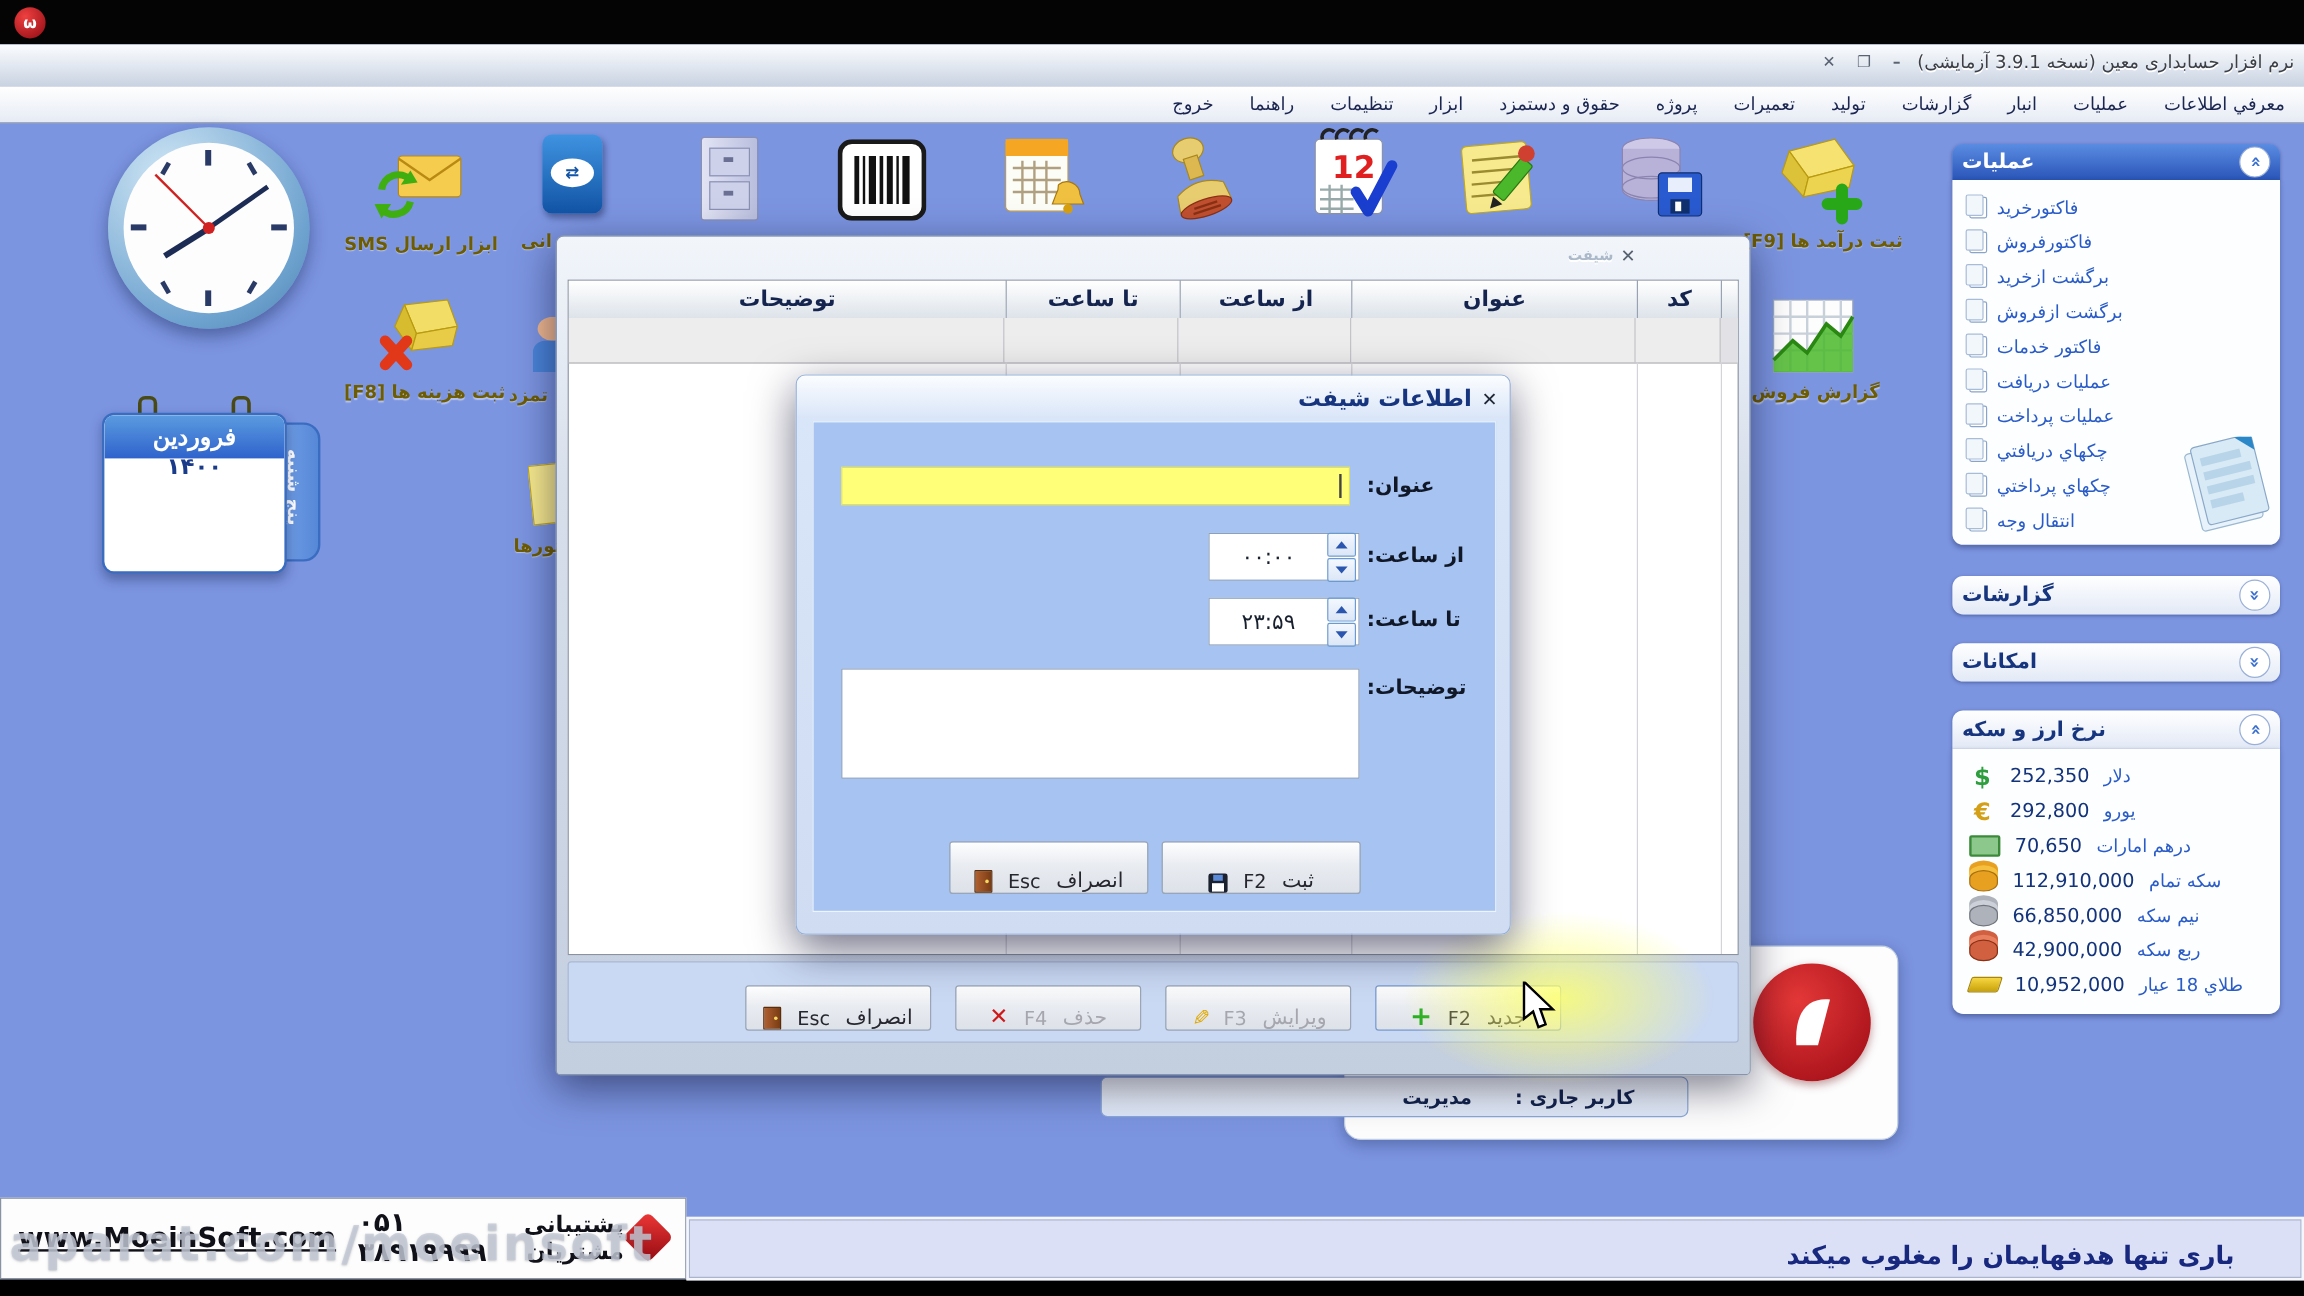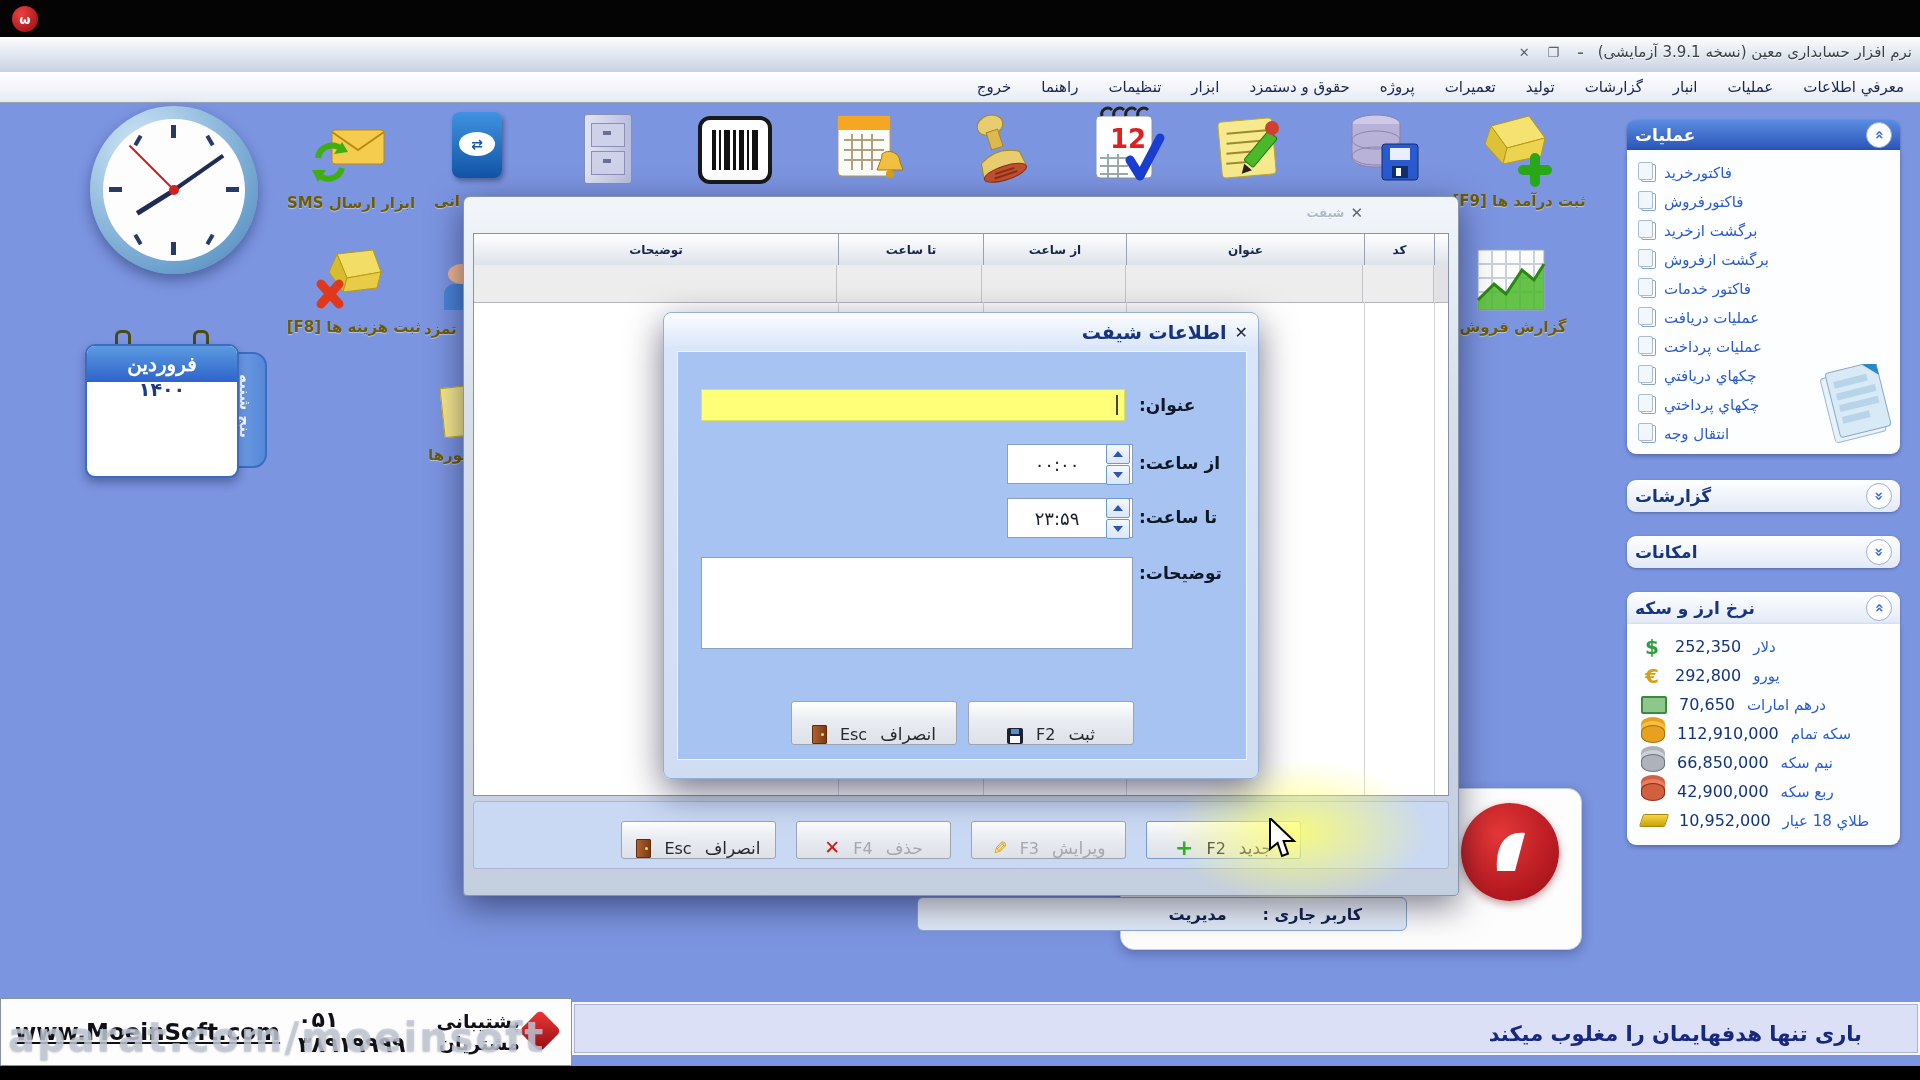--- a/index.html
+++ b/index.html
@@ -40,21 +40,21 @@
   .win{background:linear-gradient(180deg,#f2f6fb,#d7dfeb 30%,#c3cedf);
     border:1px solid #8795ab;box-shadow:0 10px 34px rgba(0,0,30,.5);}
   .btn{display:flex;align-items:flex-end;justify-content:center;gap:13px;
     background:linear-gradient(180deg,#fefefe,#e9ecf1 45%,#dde1e8);
     border:1px solid #9aa5b5;border-radius:3px;box-shadow:inset 0 1px 0 #fff;
     font-size:17px;color:#26262e;box-sizing:border-box;cursor:default;}
   .btn .k{font-size:16px;}
   .btn.disabled{color:#a6a6ae;}
   .hdrcell{display:flex;align-items:center;justify-content:center;height:31px;box-sizing:border-box;
     background:linear-gradient(180deg,#ffffff,#dde3ea);border-left:1px solid #98a2b2;
-    color:#14244e;font-weight:bold;font-size:12px;}
+    color:#14244e;font-weight:bold;font-size:18px;}
   .spin{width:22px;height:18px;background:linear-gradient(180deg,#f4f8ff,#dbe6f6);
     border:1px solid #6a9ad0;border-radius:2px;display:flex;align-items:center;justify-content:center;}
   .tri-up{width:0;height:0;border-left:5px solid transparent;border-right:5px solid transparent;border-bottom:6px solid #2a56b0;}
   .tri-dn{width:0;height:0;border-left:5px solid transparent;border-right:5px solid transparent;border-top:6px solid #2a56b0;}
   .door{width:13px;height:17px;background:linear-gradient(90deg,#b06030,#7a3c14);border:1px solid #5a2d0c;
     border-radius:1px;position:relative;}
   .door:before{content:"";position:absolute;right:2px;top:7px;width:3px;height:3px;border-radius:50%;background:#f5d860;}
   .floppy{width:16px;height:16px;background:#1c2130;border-radius:2px;position:relative;}
   .floppy:before{content:"";position:absolute;left:3px;bottom:1px;width:10px;height:7px;background:#fff;}
   .floppy:after{content:"";position:absolute;left:4px;top:1px;width:8px;height:5px;background:#5a8ad8;}
@@ -536,21 +536,21 @@
   <div class="abs" style="left:0;top:998px;width:1920px;height:68px;z-index:45;">
     <div class="abs" dir="rtl" style="left:0;top:0;width:572px;height:68px;background:#fdfdfd;border:1px solid #8a93a3;box-sizing:border-box;
                 display:flex;align-items:center;gap:18px;padding:0 14px;">
       <span class="abs" style="right:16px;top:17px;width:30px;height:30px;transform:rotate(45deg);border-radius:5px;
                    background:linear-gradient(135deg,#ef3838,#920a10);"></span>
       <span style="width:34px;"></span>
       <span style="color:#101018;font-weight:bold;font-size:19px;">پشتیبانی مشتریان</span>
       <span dir="ltr" style="color:#101018;font-weight:bold;font-size:22px;">۰۵۱ ۳۸۹۱۹۹۹۹</span>
       <span dir="ltr" style="color:#101018;font-weight:bold;font-size:23px;text-decoration:underline;">www.MoeinSoft.com</span>
     </div>
-    <div class="abs" style="left:572px;top:4px;width:1348px;height:53px;background:#dbe0f6;border:2px solid #f4f6fc;
+    <div class="abs" style="left:572px;top:16px;width:1348px;height:53px;background:#dbe0f6;border:2px solid #f4f6fc;
                 box-sizing:border-box;box-shadow:inset 0 0 0 1px #aab4cc;">
       <span class="abs" dir="rtl" style="right:56px;top:18px;color:#18287e;font-weight:bold;font-size:21px;">باری تنها هدفهایمان را مغلوب میکند</span>
     </div>
   </div>
 
   <div class="abs" style="left:0;top:1066px;width:1920px;height:14px;background:#000;z-index:44;"></div>
 
   <div class="abs" style="left:8px;top:1014px;font-size:40px;font-weight:bold;letter-spacing:2px;z-index:50;
               color:rgba(195,201,214,.8);text-shadow:0 1px 2px rgba(80,86,100,.35);">aparat.com/moeinsoft</div>
 

